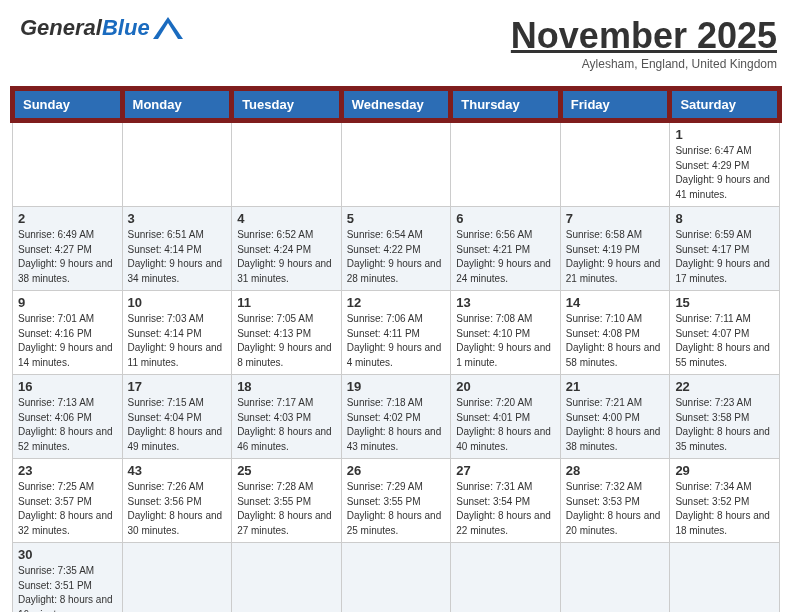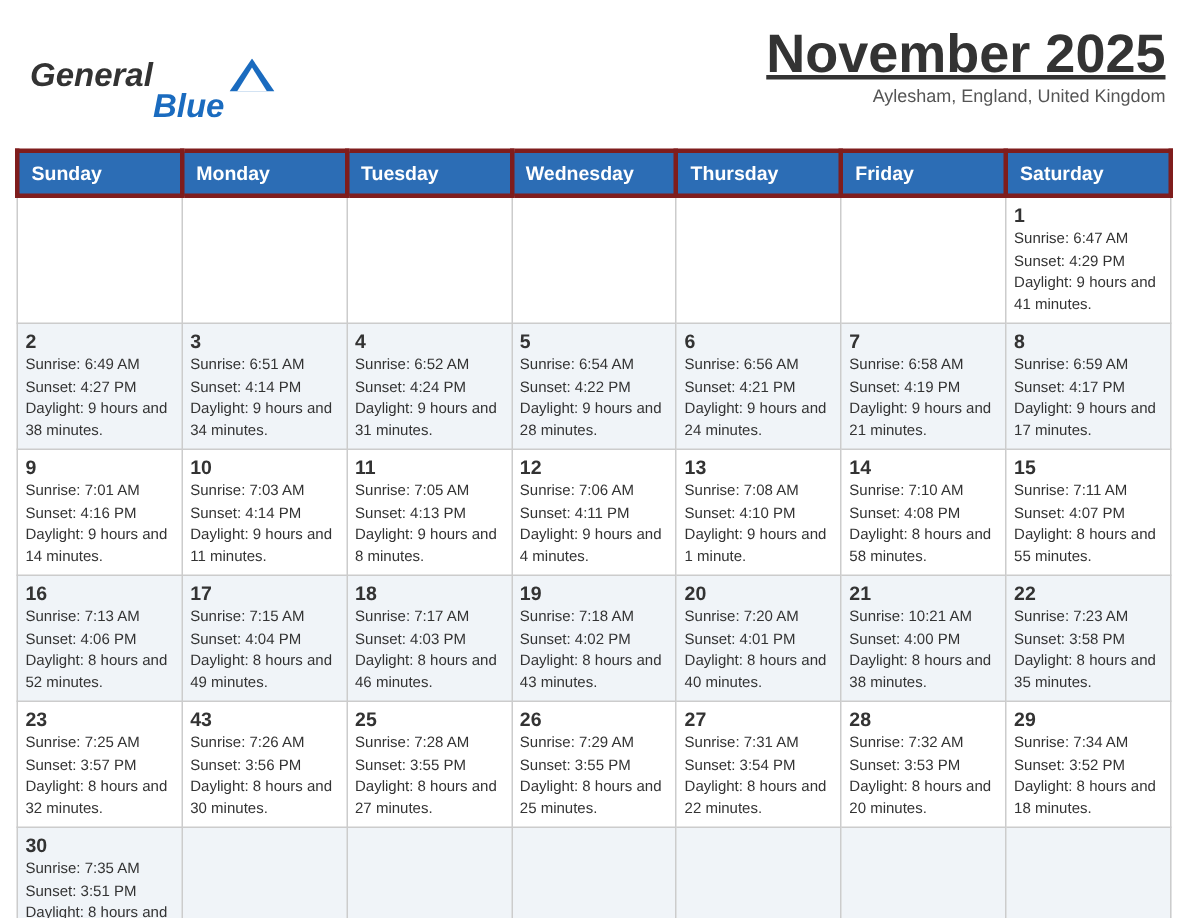--- a/index.html
+++ b/index.html
@@ -29,21 +29,20 @@
     }
     .logo-general {
       font-size: 22px;
       font-weight: bold;
       color: #333;
     }
     .logo-blue {
       font-size: 22px;
       font-weight: bold;
       color: #1a6bbf;
-      margin-top: 43px;
     }
     .logo-icon {
       width: 30px;
       height: 22px;
       margin-left: 3px;
     }
     .title-area {
       text-align: right;
     }
     .month-title {
@@ -60,21 +59,21 @@
       width: 100%;
       border-collapse: collapse;
       border: 1px solid #ccc;
     }
     .calendar th {
       background-color: #2c6db5;
       color: #fff;
       text-align: left;
       padding: 6px 8px;
       font-size: 13px;
-      border: 3px solid #7f1d1d;
+      border: 5px solid #7f1d1d;
     }
     .calendar td {
       vertical-align: top;
       border: 1px solid #ccc;
       padding: 4px 5px;
       width: calc(100% / 7);
       min-height: 80px;
       font-size: 10.5px;
       color: #333;
     }
@@ -260,21 +259,21 @@
 Daylight: 8 hours and 43 minutes.</div>
         </td>
         <td>
           <span class="day-number">20</span>
           <div class="day-info">Sunrise: 7:20 AM
 Sunset: 4:01 PM
 Daylight: 8 hours and 40 minutes.</div>
         </td>
         <td>
           <span class="day-number">21</span>
-          <div class="day-info">Sunrise: 10:21 AM
+          <div class="day-info">Sunrise: 7:21 AM
 Sunset: 4:00 PM
 Daylight: 8 hours and 38 minutes.</div>
         </td>
         <td>
           <span class="day-number">22</span>
           <div class="day-info">Sunrise: 7:23 AM
 Sunset: 3:58 PM
 Daylight: 8 hours and 35 minutes.</div>
         </td>
       </tr>

